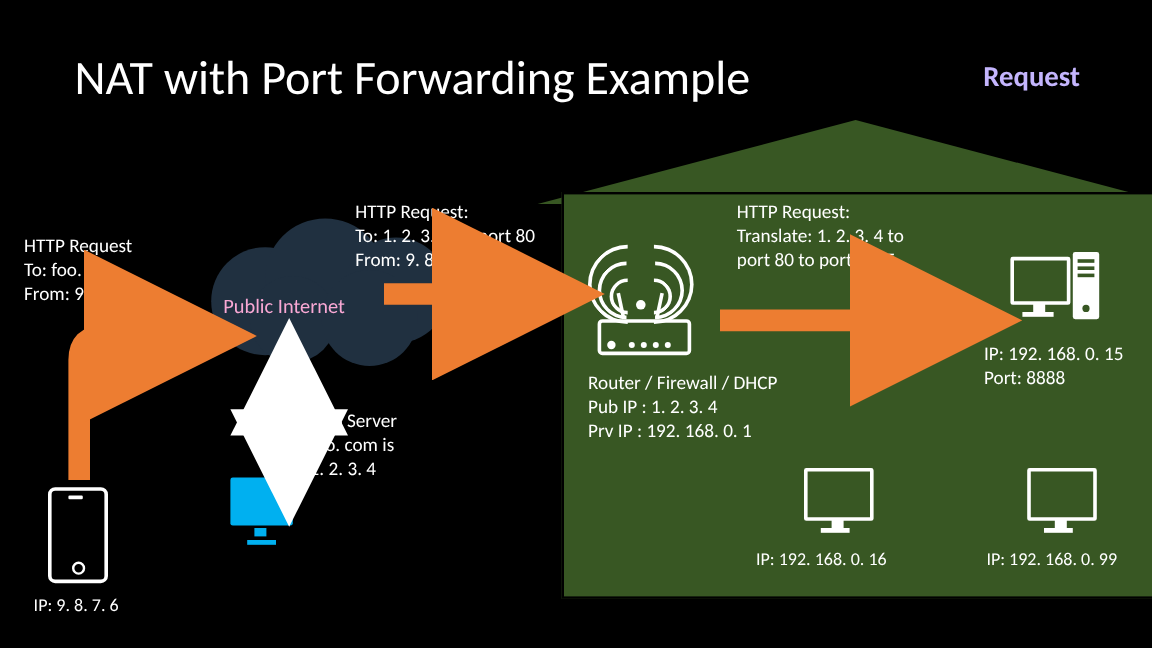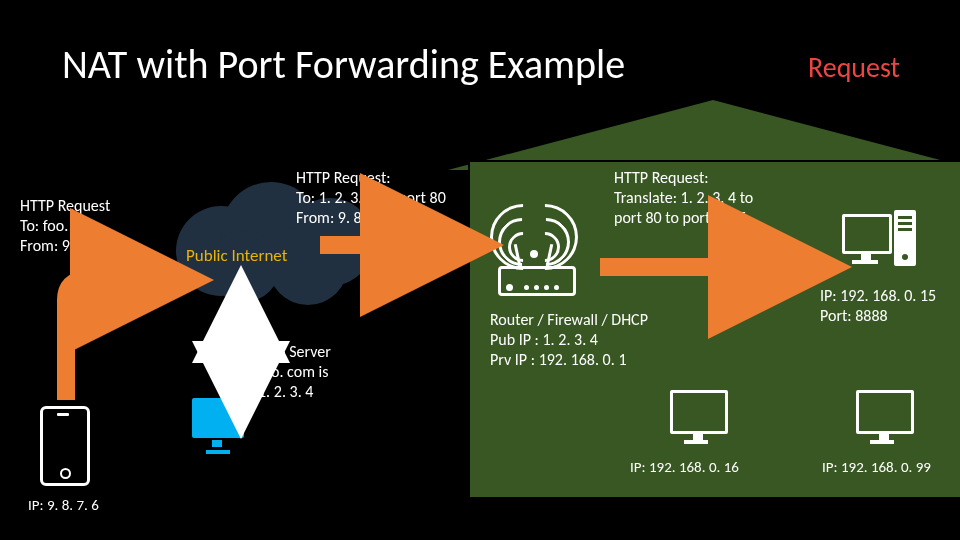--- a/index.html
+++ b/index.html
@@ -1,32 +1,32 @@
 <!DOCTYPE html>
 <html><head>
 <meta charset="utf-8">
 <style>
   html,body{margin:0;padding:0;width:960px;height:540px;background:#000;font-family:Calibri,Arial,sans-serif;color:#fff;overflow:hidden}
   .stage{position:relative;width:960px;height:393px}
   .title{position:absolute;left:62px;top:40px;font-size:40px;font-weight:300;color:#fff}
-  .subtitle{position:absolute;right:60px;top:50px;font-size:28px;font-weight:normal;color:#ef4444}
+  .subtitle{position:absolute;right:60px;top:50px;font-size:24px;font-weight:bold;color:#c4b5fd}
   .label{position:absolute;font-size:16px;line-height:1.25;color:#fff;font-weight:500}
   .small{font-size:15px}
   
   .house-body{position:absolute;left:468px;top:160px;width:490px;height:335px;background:#385723;border:2px solid #000}
   .house-roof{position:absolute;left:448px;top:100px;width:0;height:0;border-left:265px solid transparent;border-right:265px solid transparent;border-bottom:70px solid #385723}
   
   .cloud{position:absolute;left:168px;top:180px;width:205px;height:120px;}
   .cloud .c{position:absolute;background:#203040;border-radius:50%}
   .cloud .c1{width:90px;height:90px;left:8px;top:26px}
   .cloud .c2{width:100px;height:100px;left:53px;top:2px}
   .cloud .c3{width:88px;height:88px;left:118px;top:18px}
   .cloud .c4{width:72px;height:72px;left:40px;top:50px}
   .cloud .c5{width:80px;height:80px;left:100px;top:45px}
-  .cloud-label{position:absolute;left:186px;top:245px;font-size:17px;color:#eab308;font-weight:500}
+  .cloud-label{position:absolute;left:186px;top:245px;font-size:17px;color:#f9a8d4;font-weight:500}
   
   .phone{position:absolute;left:40px;top:406px;width:44px;height:74px;border:3px solid #fff;border-radius:6px;background:transparent}
   .phone::before{content:"";position:absolute;top:4px;left:14px;width:12px;height:3px;background:#fff;border-radius:1px}
   .phone::after{content:"";position:absolute;bottom:4px;left:17px;width:7px;height:7px;border:2px solid #fff;border-radius:50%}
   
   .pc{position:absolute;width:58px;height:62px}
   .pc .mon{position:absolute;left:0;top:0;width:52px;height:38px;border:3px solid #fff;border-radius:2px}
   .pc .mon::after{content:"";position:absolute;left:20px;top:40px;width:10px;height:7px;background:#fff}
   .pc .base{position:absolute;left:14px;top:50px;width:24px;height:4px;background:#fff}
   .pc.colored .mon{background:#00b0f0;border:none;width:52px;height:40px;border-radius:2px}

